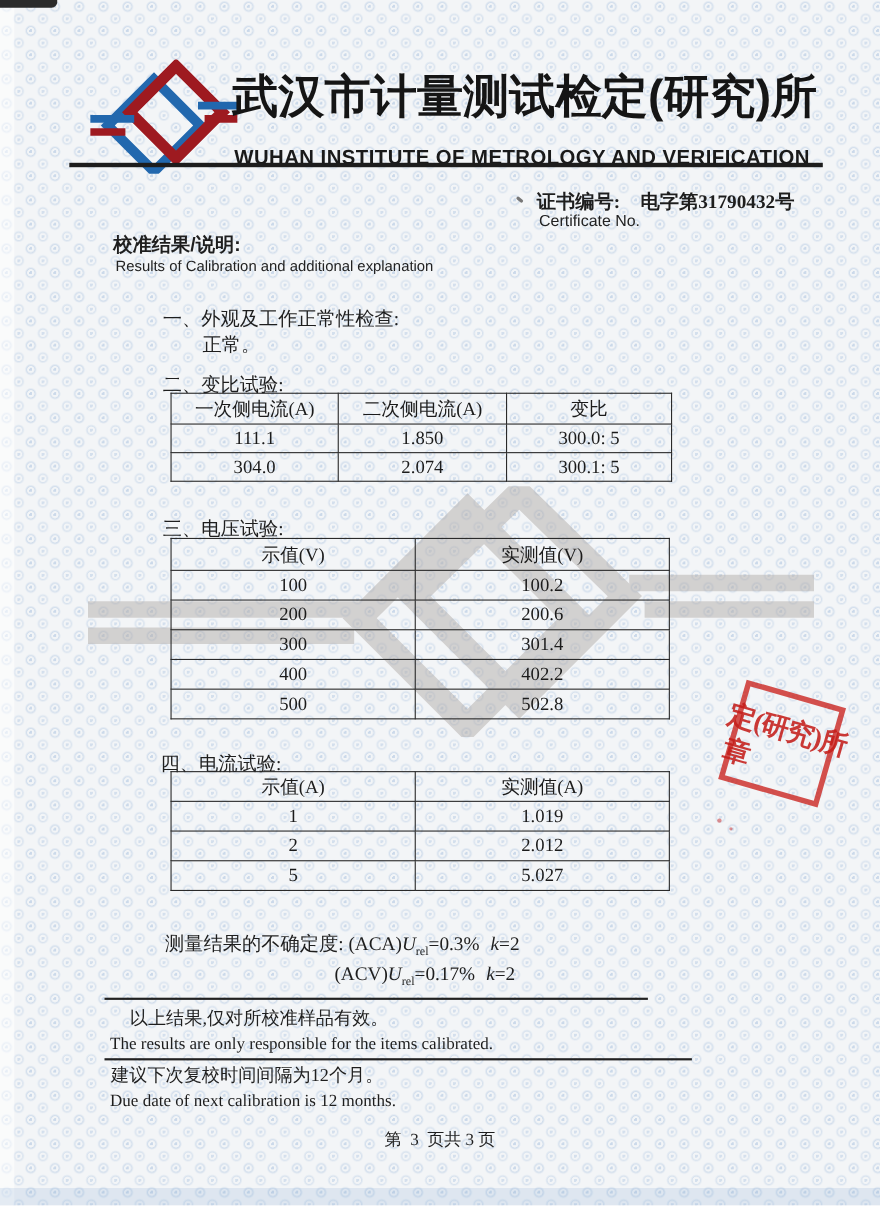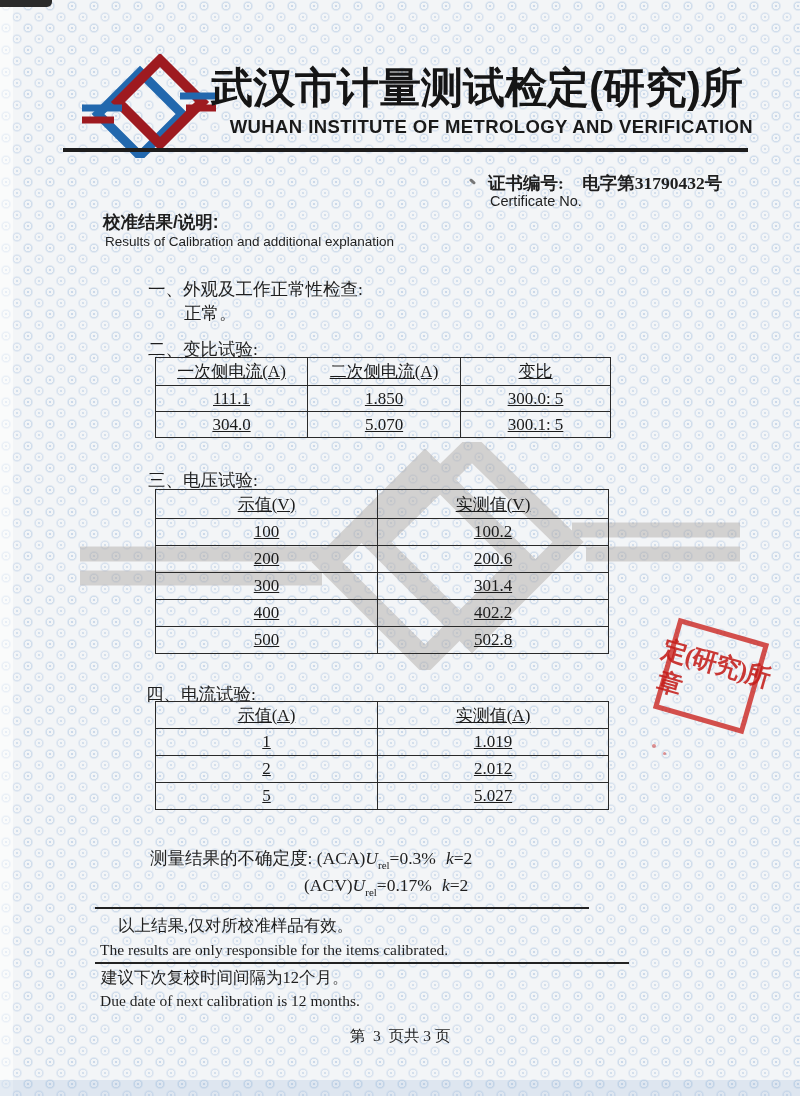--- a/index.html
+++ b/index.html
@@ -20,41 +20,41 @@
   
   .scan-corner{left:0;top:0;width:52px;height:7px;background:#2b2b2b;border-radius:0 0 5px 0;}
   .scan-strip{left:0;top:0;width:13px;height:100%;background:rgba(255,255,255,0.55);}
   .bottom-band{left:0;bottom:0;width:100%;height:16px;background:rgba(125,165,210,0.18);}
   .stray-mark{width:7px;height:3px;background:#777;transform:rotate(40deg);border-radius:2px;}
   .speck{width:4px;height:4px;border-radius:50%;background:rgba(205,60,60,0.55);}
   
   .logo{left:82px;top:54px;width:134px;height:104px;}
   .title{left:211px;top:60px;width:545px;font-family:"Liberation Sans","DejaVu Sans",sans-serif;
          font-weight:bold;font-size:42px;letter-spacing:0px;color:#151515;white-space:nowrap;}
-  .subtitle{left:213px;top:116px;width:540px;font-family:"Liberation Sans","DejaVu Sans",sans-serif;
-            font-weight:bold;font-size:18.5px;letter-spacing:0.4px;color:#1a1a1a;white-space:nowrap;text-align:right;}
+  .subtitle{left:213px;top:132px;width:540px;font-family:"Liberation Sans","DejaVu Sans",sans-serif;
+            font-weight:bold;font-size:18.5px;letter-spacing:0.4px;color:#1a1a1a;white-space:nowrap;}
   .header-rule{left:63px;top:148px;width:685px;height:4px;background:#1d1d1d;}
   
   .cert-line{left:488px;top:171px;font-size:17.5px;font-weight:bold;white-space:nowrap;}
   .cert-line .val{margin-left:14px;font-weight:bold;}
   .cert-en{left:490px;top:193px;font-family:"Liberation Sans","DejaVu Sans",sans-serif;font-size:14.5px;color:#222;}
   
   .res-head{left:103px;top:210px;font-family:"Liberation Sans","DejaVu Sans",sans-serif;font-weight:bold;font-size:17.5px;}
   .res-head-en{left:105px;top:234px;font-family:"Liberation Sans","DejaVu Sans",sans-serif;font-size:13.5px;color:#222;}
   
   .sec{font-size:17.5px;white-space:nowrap;}
   .s1t{left:148px;top:277px;}
   .s1r{left:184px;top:301px;}
   .s2t{left:148px;top:337px;}
   .s3t{left:148px;top:468px;}
   .s4t{left:146px;top:682px;}
   
   table{border-collapse:collapse;table-layout:fixed;background:transparent;}
   td,th{border:1.7px solid #2a2a2a;text-align:center;font-weight:normal;font-size:17px;
-        padding:0;vertical-align:middle;color:#1b1b1b;text-decoration:underline;}
+        padding:0;vertical-align:middle;color:#1b1b1b;}
   .tbl-ratio{left:155px;top:357px;}
   .tbl-ratio th{height:27px;} .tbl-ratio td{height:25px;}
   .tbl-volt{left:155px;top:489px;}
   .tbl-volt th{height:28px;} .tbl-volt td{height:26px;}
   .tbl-curr{left:155px;top:701px;}
   .tbl-curr th{height:26px;} .tbl-curr td{height:26px;}
   
   .unc1{left:150px;top:846px;font-size:17.5px;white-space:nowrap;}
   .unc2{left:304px;top:875px;font-size:17.5px;white-space:nowrap;}
   .formula{font-family:"Liberation Serif","DejaVu Serif",serif;text-align:right;}
@@ -141,21 +141,21 @@
       <th>二次侧电流(A)</th>
       <th>变比</th>
     </tr>
     <tr>
       <td>111.1</td>
       <td>1.850</td>
       <td>300.0: 5</td>
     </tr>
     <tr>
       <td>304.0</td>
-      <td>5.070</td>
+      <td>2.074</td>
       <td>300.1: 5</td>
     </tr>
   </tbody>
     </table>
 
   <div class="abs sec s3t">三、电压试验:</div>
   <table class="abs tbl-volt">
     <colgroup>
         <col style="width:222px">
         <col style="width:231px">

